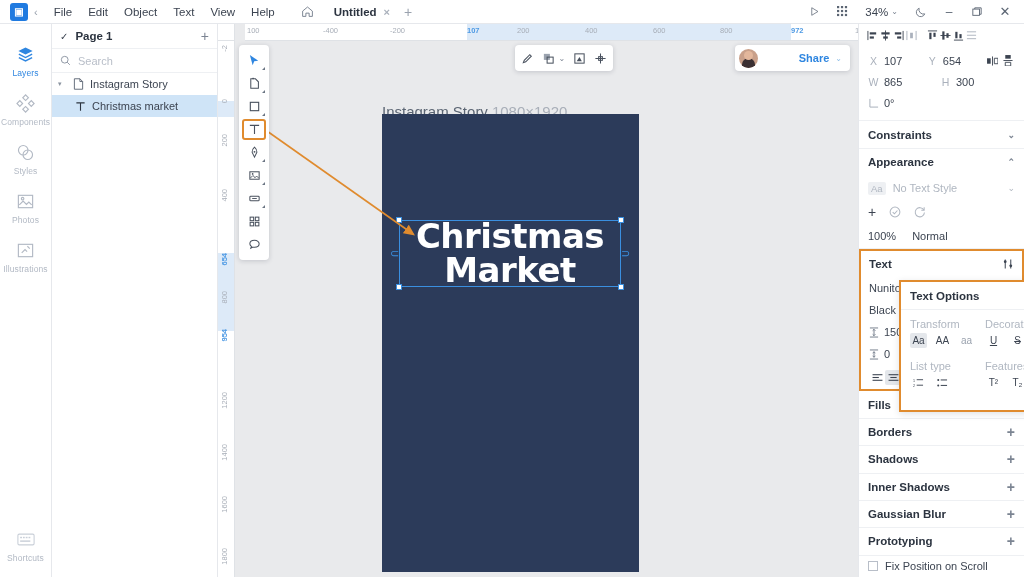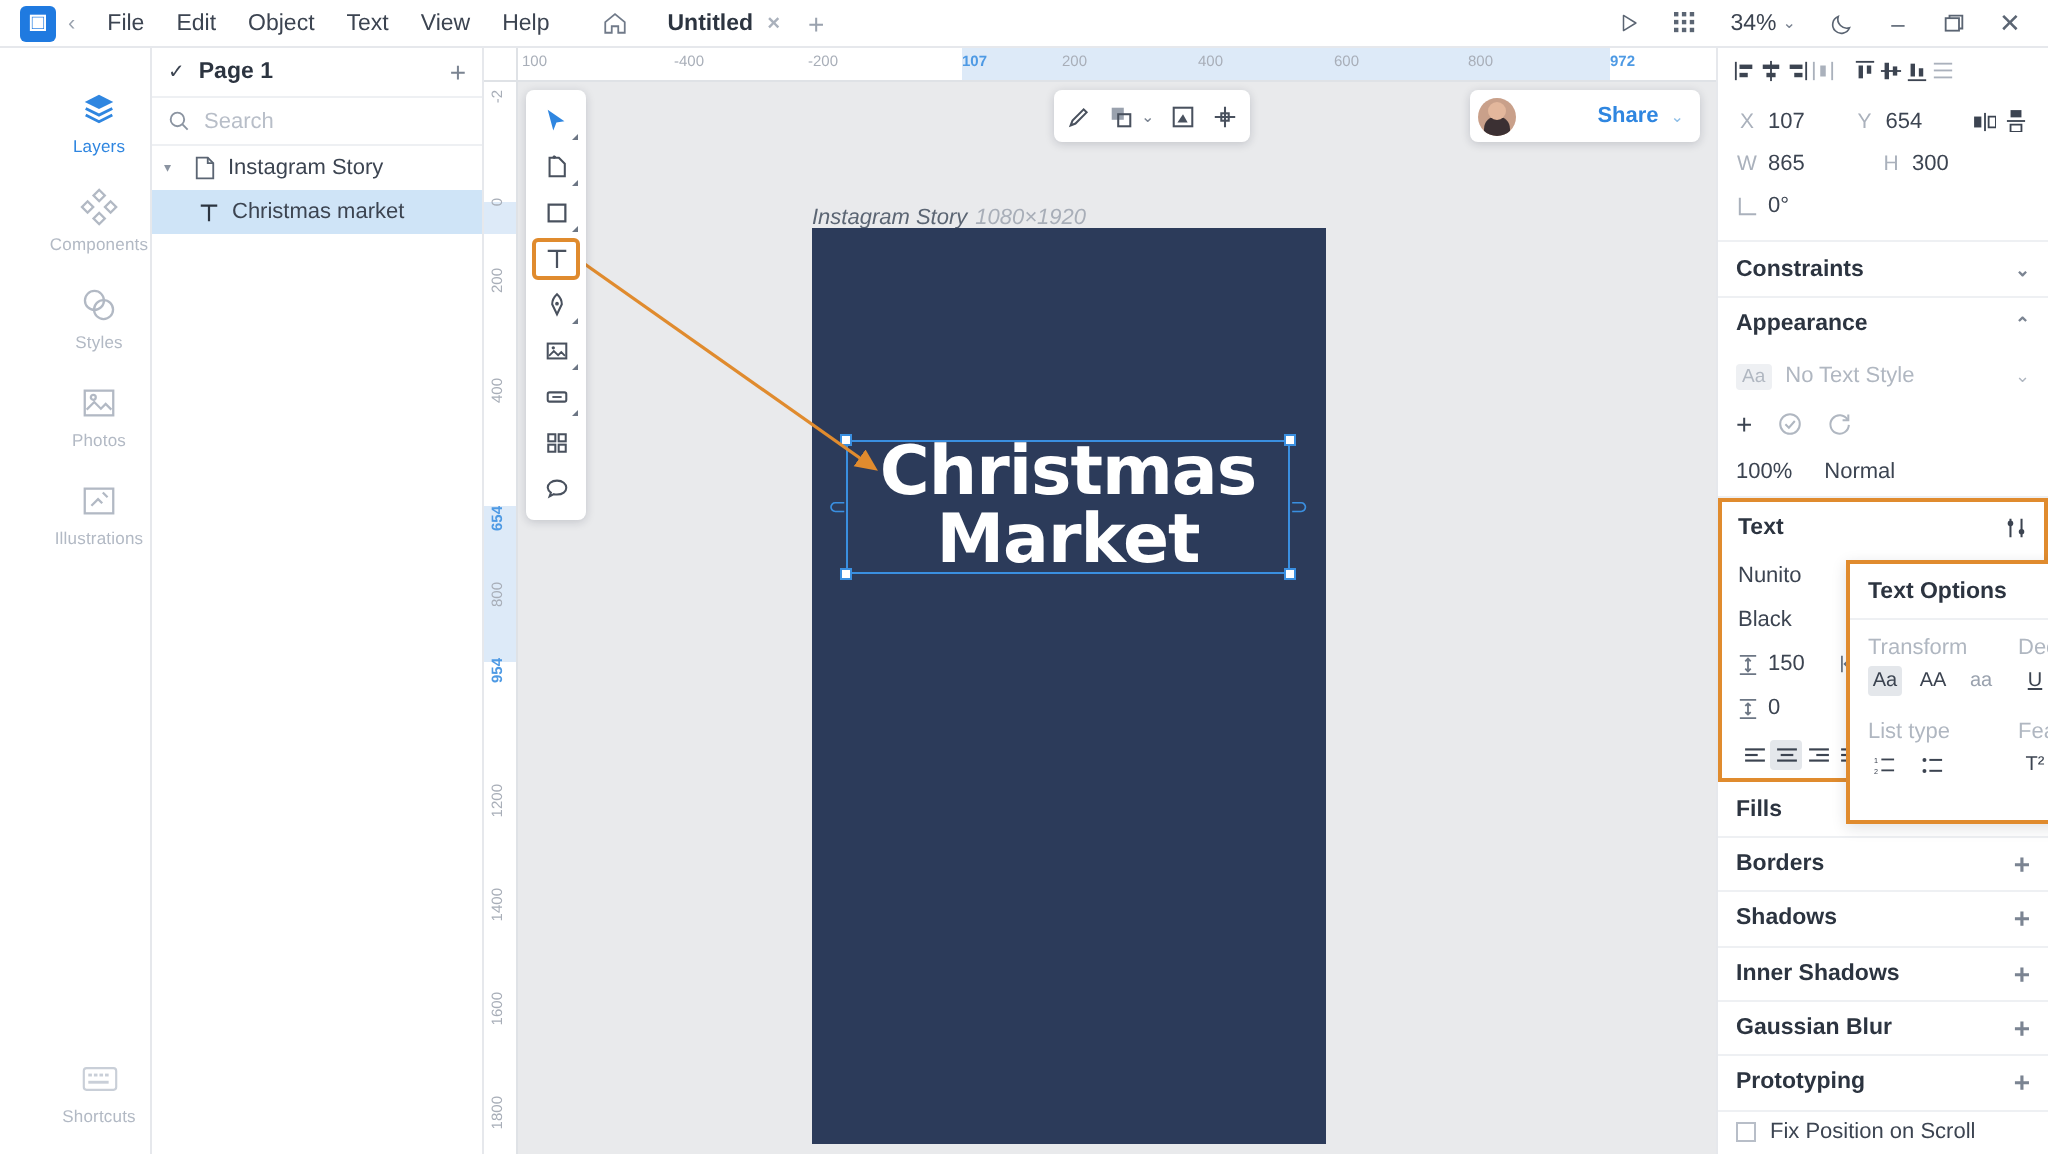--- a/index.html
+++ b/index.html
@@ -41,21 +41,21 @@
     color:#5b6573; font-size:12px;
   }
   .zoom-pill { display:flex; align-items:center; gap:3px; padding:0 8px; font-size:11.5px; color:#3c4451;text-align:right; }
 
   
   .body-row { flex:1; display:flex; min-height:0; }
 
   
   .rail {
     width: 52px; min-width:52px; background:#fff; border-right:1px solid #e6e8ec;
-    display:flex; flex-direction:column; align-items:center; padding-top:12px;margin-left:24px;
+    display:flex; flex-direction:column; align-items:center; padding-top:12px;
   }
   .rail-item {
     width:52px; padding:9px 0 7px; display:flex; flex-direction:column;
     align-items:center; gap:5px; color:#b2b9c4; cursor:pointer;
   }
   .rail-item.active { color:#2f86e0; }
   .rail-label { font-size:8.5px; letter-spacing:.1px; }
   .rail-ico { height:18px; display:flex; align-items:center; justify-content:center;}
   .rail-spacer { flex:1; }
 
@@ -87,41 +87,41 @@
   }
   .lp-row.selected { background:#cfe4f7; }
   .lp-row.child { padding-left:22px; }
   .lp-caret { color:#8b94a1; font-size:7px; width:8px; }
   .lp-ico { width:12px; display:flex; align-items:center; justify-content:center; color:#5b6573;}
 
   
   .canvas-wrap { flex:1; position:relative; min-width:0; background:#e9eaec; display:flex; flex-direction:column; }
   .ruler-h {
     height:17px; min-height:17px; background:#fff; border-bottom:1px solid #dfe2e6;
-    position:relative; overflow:hidden; margin-left:17px;
+    position:relative; overflow:hidden; margin-left:27px;
   }
   .ruler-v {
     width:17px; min-width:17px; background:#fff; border-right:1px solid #dfe2e6;
     position:absolute; top:17px; left:0; bottom:0; overflow:hidden;
   }
   .corner { position:absolute; left:0; top:0; width:17px; height:17px; background:#fff;
             border-right:1px solid #dfe2e6; border-bottom:1px solid #dfe2e6; z-index:3;}
   .rtick { position:absolute; top:2px; font-size:7.5px; color:#a8aeb8; }
   .rtick.hl { color:#4e9ae4; font-weight:bold; }
   .rtickv { position:absolute; left:2px; font-size:7.5px; color:#a8aeb8;
             transform-origin:left top; transform:rotate(-90deg) translateX(-100%); white-space:nowrap;}
   .rtickv.hl { color:#4e9ae4; font-weight:bold; }
   .rhi-h { position:absolute; top:0; bottom:0; background:#ddeaf8; }
   .rhi-v { position:absolute; left:0; right:0; background:#ddeaf8; }
 
   .canvas {
     flex:1; position:relative; margin-left:17px; overflow:hidden; background:#e9eaec;
   }
   .artboard-label {
-    position:absolute; font-size:11px; color:#5b6573;font-style:italic;
+    position:absolute; font-size:15px; color:#5b6573;
   }
   .artboard-label .dim { color:#a8aeb8; margin-left:4px; }
   .artboard { position:absolute; }
 
   .art-text {
     position:absolute; color:#fff; text-align:center; line-height:1.0;
     font-family:"DejaVu Sans", sans-serif; font-weight:bold; letter-spacing:-0.5px;
   }
   .sel-box { position:absolute; border:1px solid #3a8fe0; }
   .handle { position:absolute; width:6px; height:6px; background:#fff; border:1px solid #3a8fe0; }

